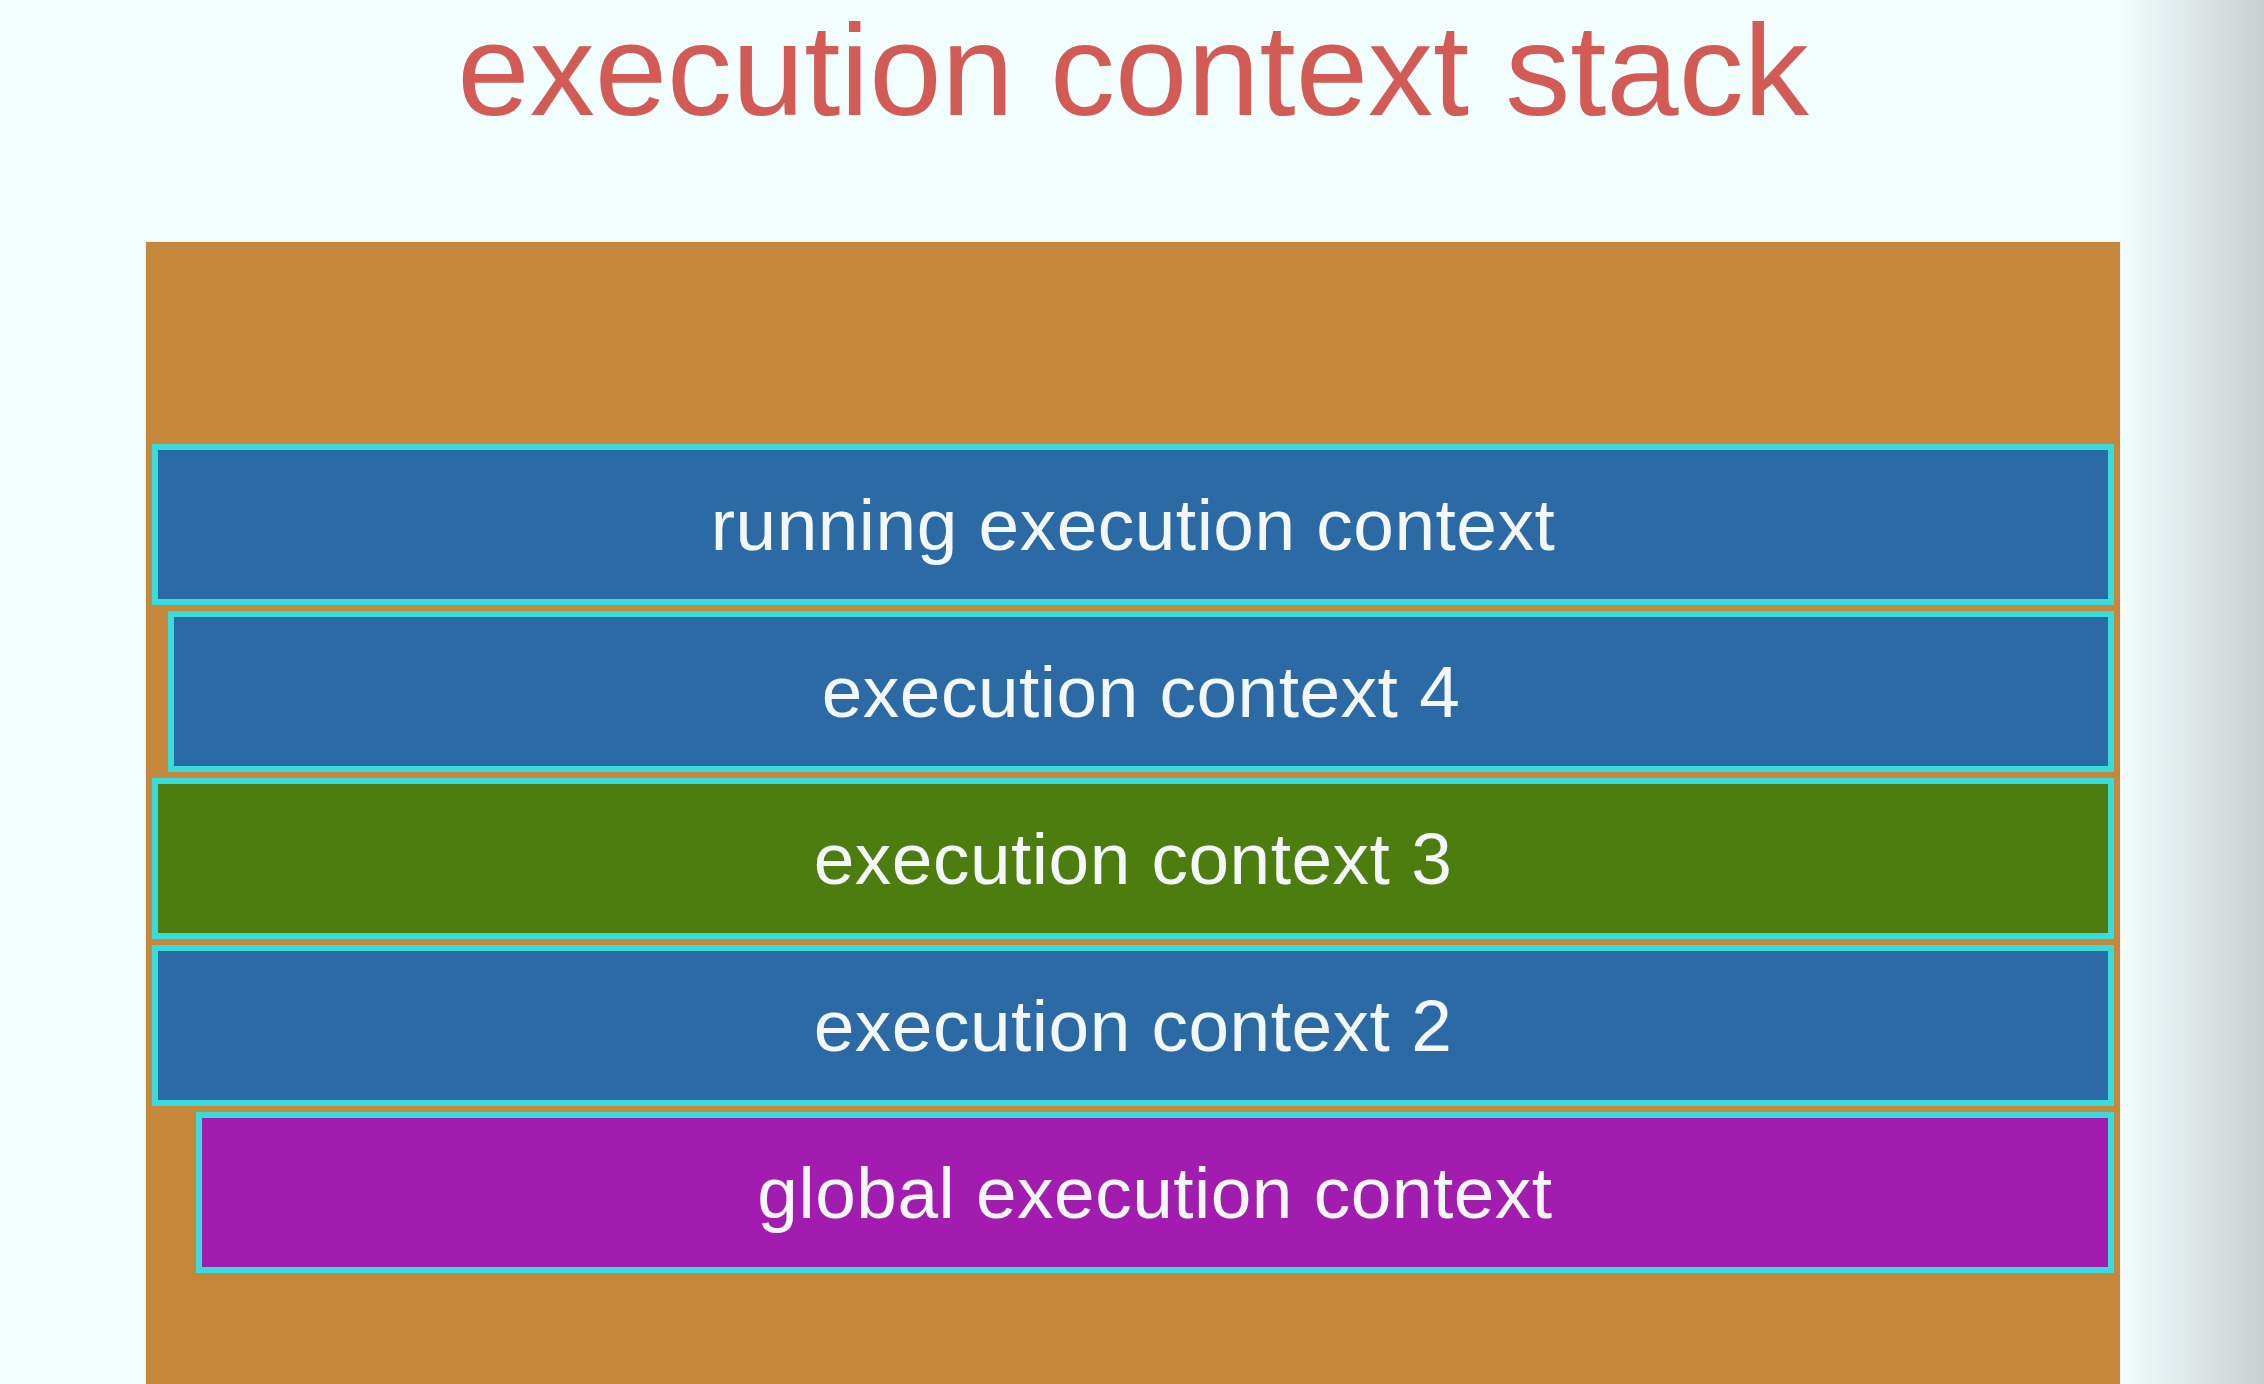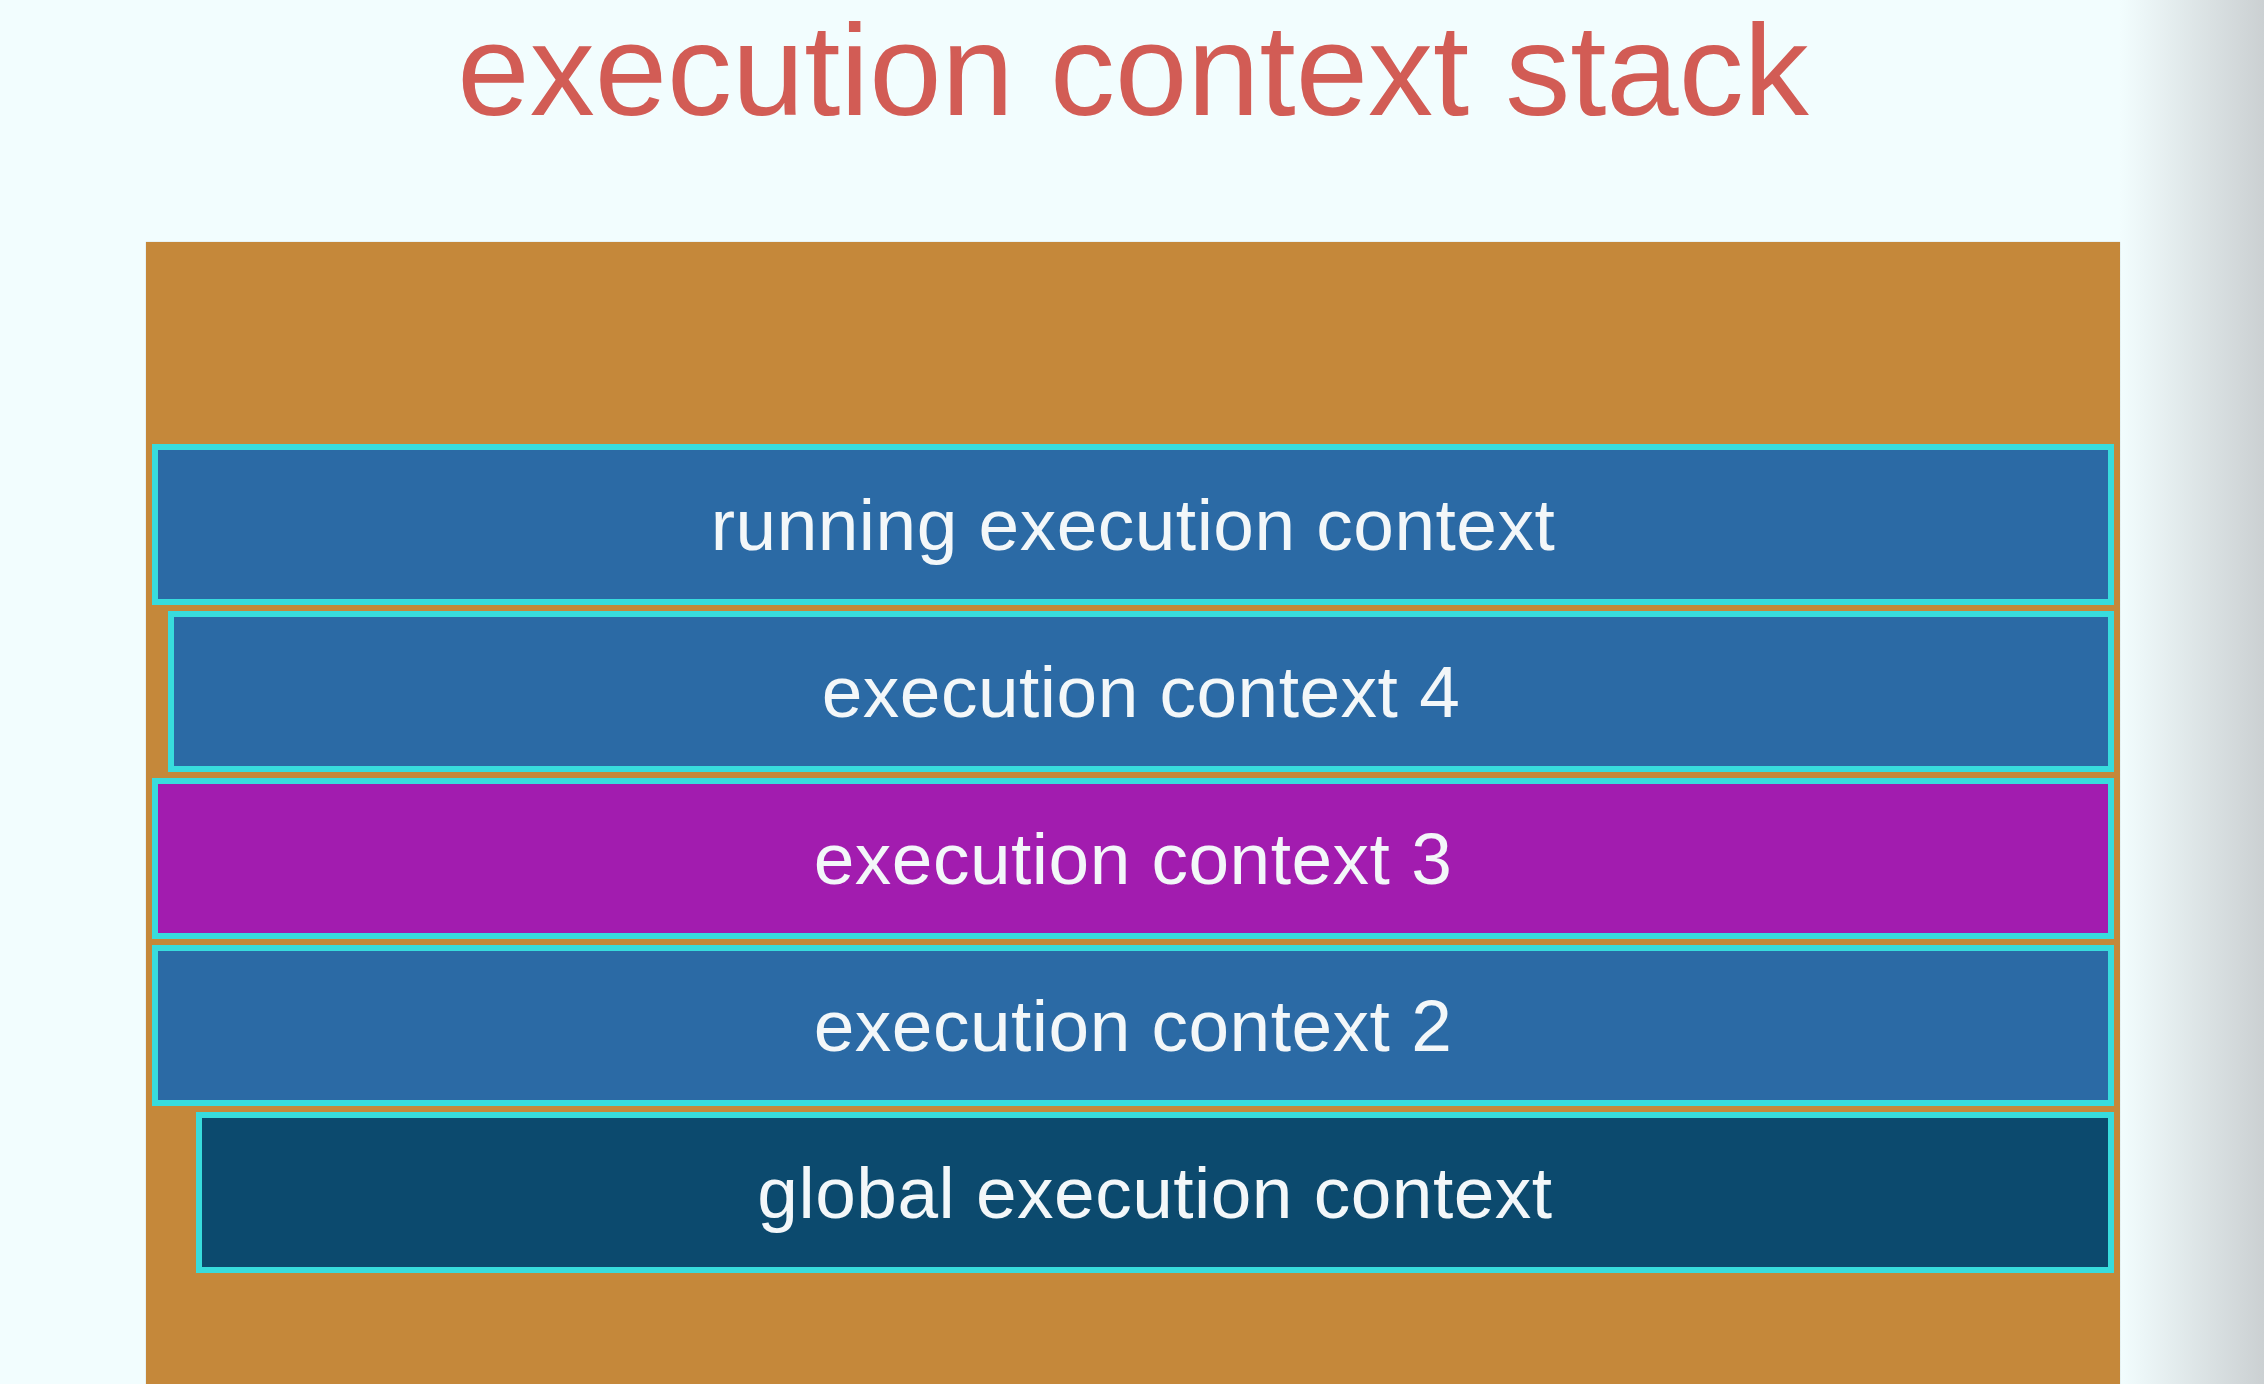--- a/index.html
+++ b/index.html
@@ -81,25 +81,25 @@
 
   <div class="stack" style="background: rgb(197, 136, 58);">
     <div class="spacer"></div>
 
   <div class="bar" style="background: rgb(43, 106, 165); border-color: rgb(56, 220, 221);">
         <span style="color: rgb(243, 247, 249);">running execution context</span>
       </div>
       <div class="bar" style="background: rgb(43, 106, 165); border-color: rgb(56, 220, 221); margin-left: 16px;">
         <span style="color: rgb(243, 247, 249);">execution context 4</span>
       </div>
-      <div class="bar" style="background: #a21caf; border-color: rgb(56, 220, 221);">
+      <div class="bar" style="background: #4d7c0f; border-color: rgb(56, 220, 221);">
         <span style="color: rgb(243, 247, 249);">execution context 3</span>
       </div>
       <div class="bar" style="background: rgb(43, 106, 165); border-color: rgb(56, 220, 221);">
         <span style="color: rgb(243, 247, 249); text-align: center;">execution context 2</span>
       </div>
-      <div class="bar" style="background: #0c4a6e; border-color: rgb(56, 220, 221); margin-left: 44px;">
+      <div class="bar" style="background: #a21caf; border-color: rgb(56, 220, 221); margin-left: 44px;">
         <span style="color: rgb(243, 247, 249);">global execution context</span>
       </div>
     </div>
 
   <div class="edge-shade"></div>
 </div>
 
 </body></html>

